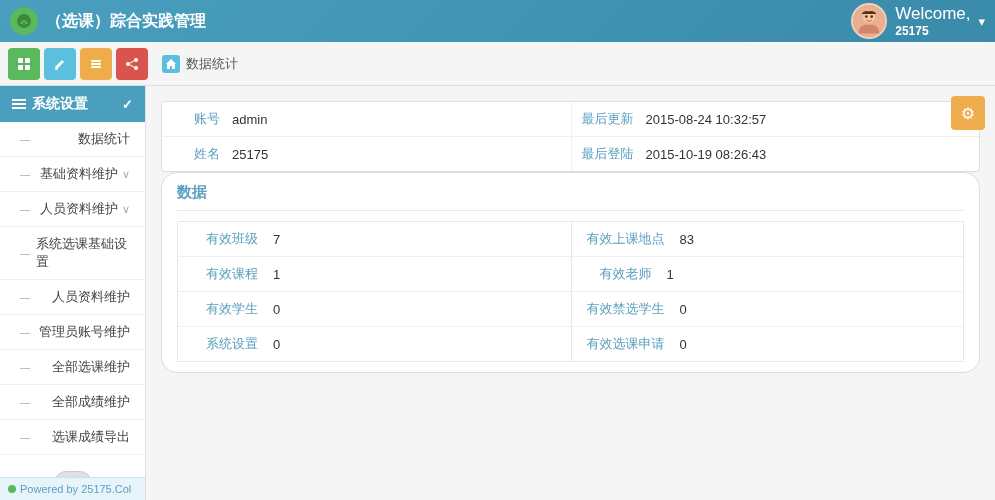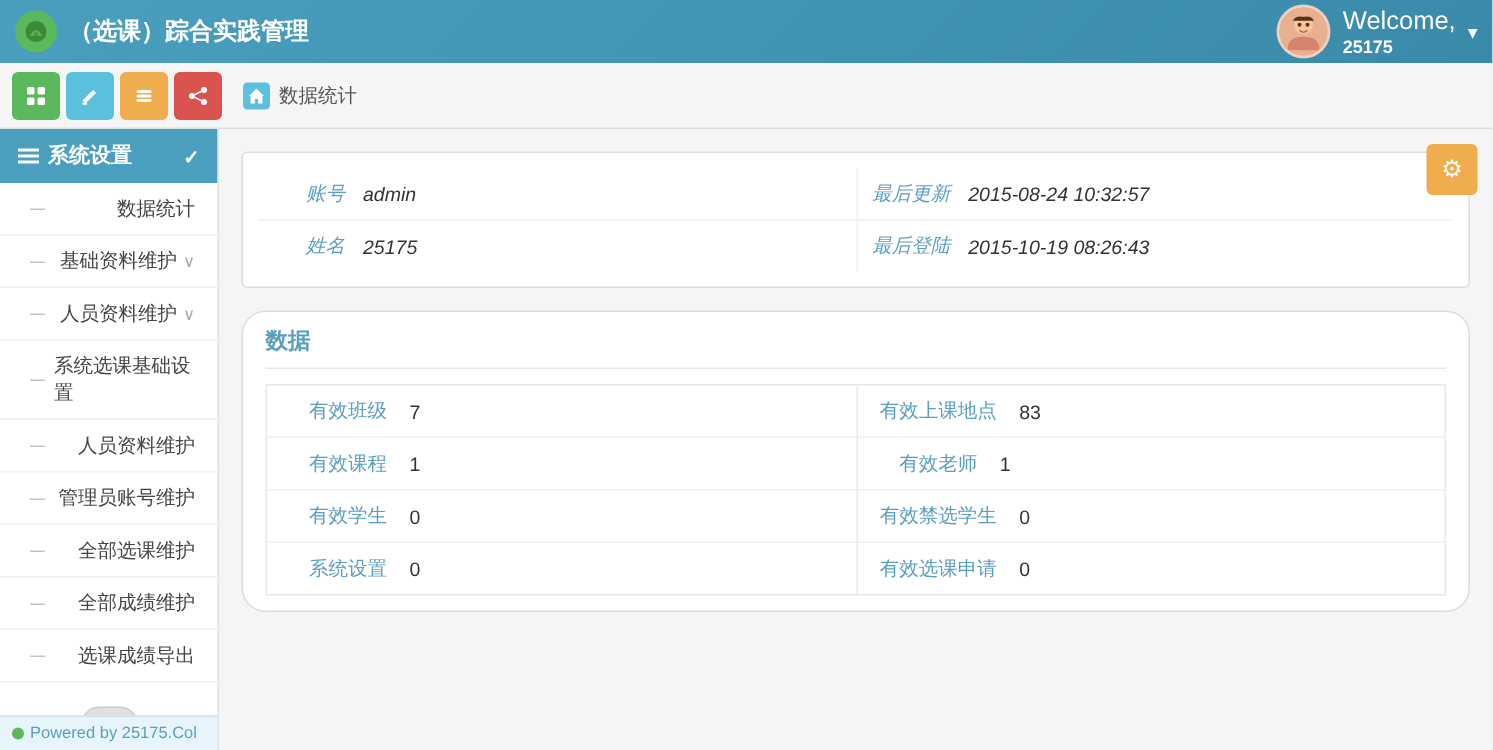--- a/index.html
+++ b/index.html
@@ -217,26 +217,23 @@
       color: white;
       font-size: 16px;
       cursor: pointer;
     }
 
     
     .info-grid {
       background: white;
       border: 1px solid #ddd;
       border-radius: 4px;
-      padding: 10px;
-      margin-bottom: 15px;
       display: grid;
       grid-template-columns: 1fr 1fr;
       gap: 0;
-      font-style: italic;
     }
     .info-row {
       display: flex;
       align-items: center;
       padding: 8px 10px;
       border-bottom: 1px solid #f0f0f0;
     }
     .info-row:last-child { border-bottom: none; }
     .info-label {
       color: #5a9fbf;

